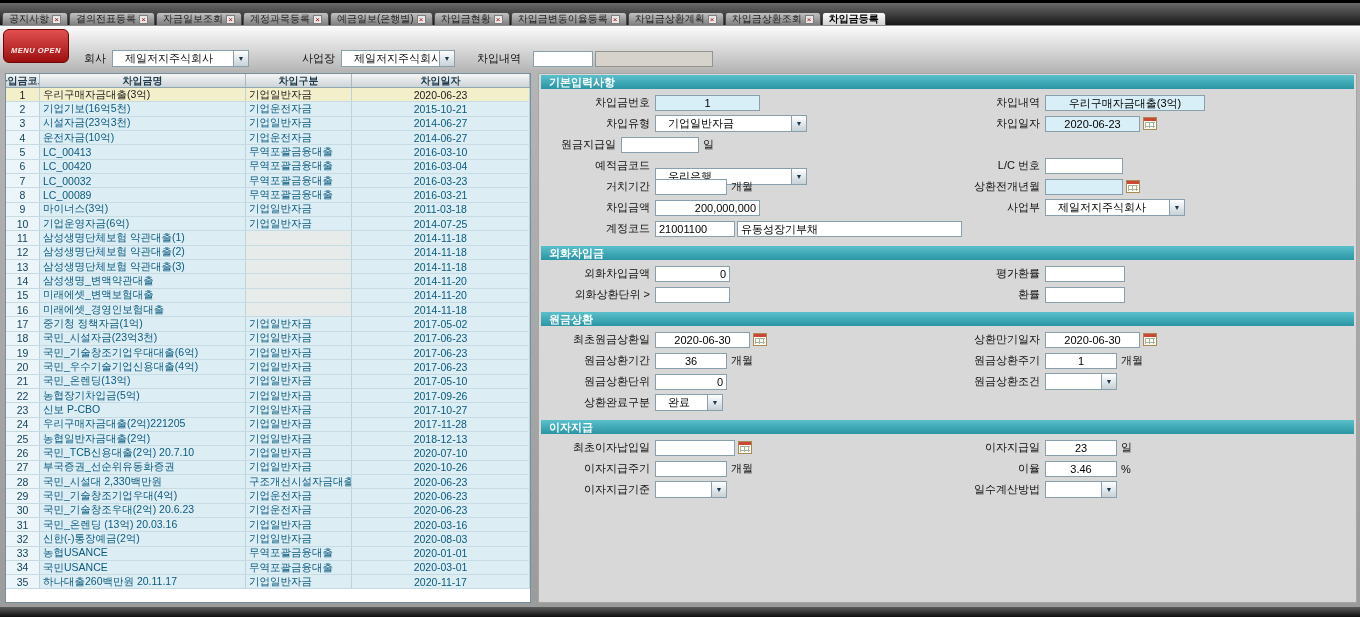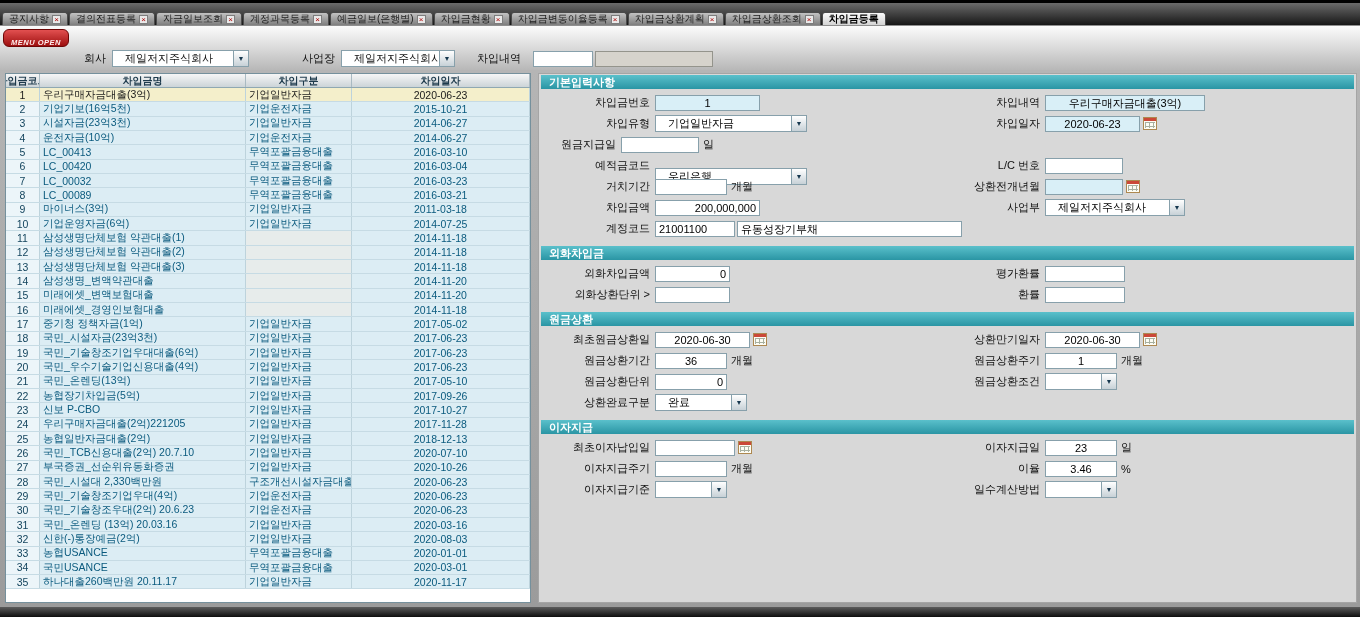--- a/index.html
+++ b/index.html
@@ -9,21 +9,21 @@
   .titlebar { height:3px; background:#000; }
   .tabbar { height:22px; background:linear-gradient(#6a6a6a,#171717); display:flex; align-items:flex-end; padding-left:2px; }
   .tab { display:flex; align-items:center; gap:3px; height:13px; padding:0 6px; margin-right:1px;
          font-size:10px; color:#1c1c1c; background:linear-gradient(#c2c2c2,#7e7e7e);
          border:1px solid #4a4a4a; border-bottom:0; border-radius:3px 3px 0 0; white-space:nowrap; cursor:default; }
   .tab.active { background:linear-gradient(#fafafa,#d4d4d4); font-weight:bold; color:#000; }
   .tab-close { width:9px; height:9px; font-size:8px; line-height:7px; text-align:center; color:#a00;
                background:#e9e9e9; border:1px solid #7d7d7d; flex:none; }
 
   .band { height:53px; background:linear-gradient(#fbfbfb,#dcdcdc 40%,#ababab); position:relative; border-top:1px solid #8f8f8f; }
-  .menu-open { position:absolute; top:3px; left:3px; height:11px; line-height:10px; padding:8px 7px;
+  .menu-open { position:absolute; top:3px; left:3px; height:11px; line-height:10px; padding:16px 7px;
                background:linear-gradient(#e25050,#9d0f0f); color:#ffecec; font-size:7.5px; font-weight:bold;
                font-style:italic; border-radius:6px; letter-spacing:.5px; border:1px solid #6d0606; cursor:pointer; }
   .ctl-row { position:absolute; left:84px; top:24px; display:flex; align-items:center; font-size:11px; color:#101010; }
   .ctl-label { margin-right:6px; white-space:nowrap; }
 
   .select { display:flex; height:17px; border:1px solid #87a0ab; background:#fff; }
   .sel-text { flex:1; font-size:11px; line-height:15px; padding-left:12px; overflow:hidden; white-space:nowrap; }
   .sel-btn { width:15px; flex:none; background:linear-gradient(#ffffff,#c7d1d7); border-left:1px solid #87a0ab;
              display:flex; align-items:center; justify-content:center; font-size:7px; color:#17384f; }
   .input { display:block; height:16px; line-height:15px; border:1px solid #87a0ab; background:#fff;
@@ -538,21 +538,21 @@
               <span class="sel-text"></span>
               <span class="sel-btn">▼</span>
             </div>
           </span>
         </div>
       </div>
       <div class="frow">
         <div class="fcell lft">
           <span class="flabel">상환완료구분</span>
           <span class="ctl">
-            <div class="select" style="width: 92px;">
+            <div class="select" style="width: 68px;">
               <span class="sel-text">완료</span>
               <span class="sel-btn">▼</span>
             </div>
           </span>
         </div>
         <div class="fcell rgt"></div>
       </div>
       <div class="section-bar gap">이자지급</div>
       <div class="frow">
         <div class="fcell lft">

